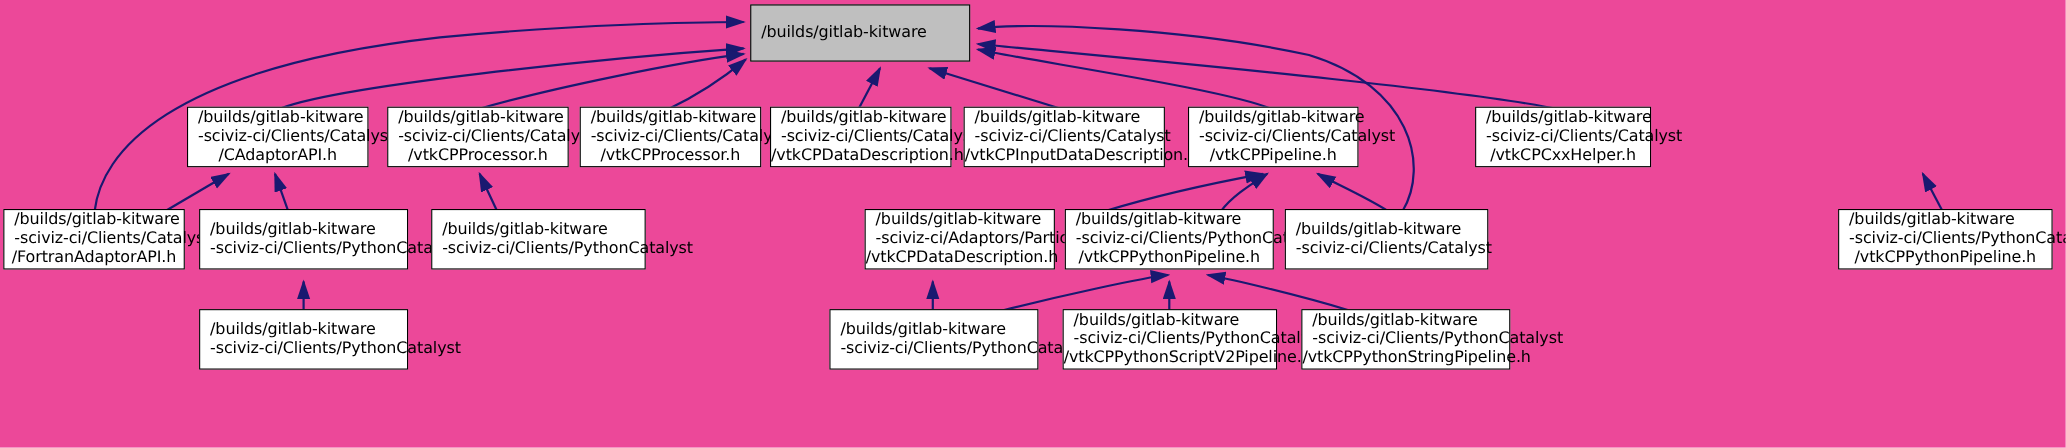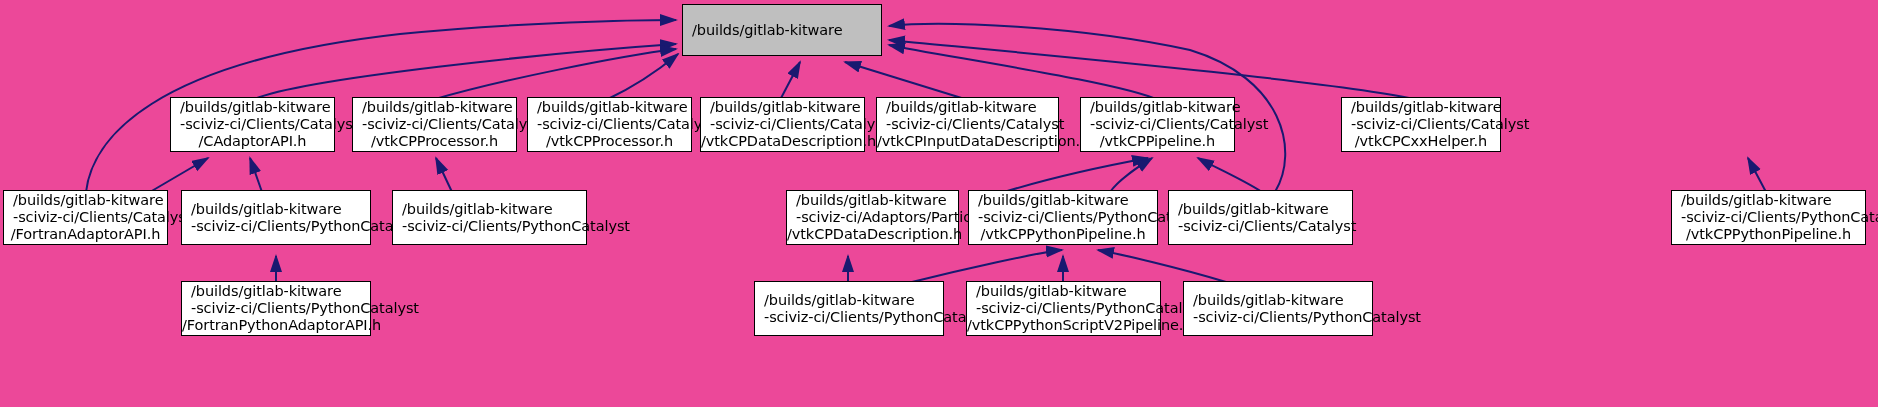--- a/index.html
+++ b/index.html
@@ -182,32 +182,32 @@
 
   <div class="node" style="left:1671px; top:190px; width:195px; height:55px;">
     <span class="line l1">/builds/gitlab-kitware</span>
     <span class="line l2">-sciviz-ci/Clients/PythonCatalyst</span>
     <span class="line l3">/vtkCPPythonPipeline.h</span>
   </div>
 
   <div class="node" style="left:181px; top:281px; width:190px; height:55px;">
     <span class="line l1">/builds/gitlab-kitware</span>
     <span class="line l2">-sciviz-ci/Clients/PythonCatalyst</span>
-    <span class="line l3">/FortranPythonAdaptorAPI.h</span>
   </div>
 
   <div class="node" style="left:754px; top:281px; width:190px; height:55px;">
     <span class="line l1">/builds/gitlab-kitware</span>
     <span class="line l2">-sciviz-ci/Clients/PythonCatalyst</span>
   </div>
 
   <div class="node" style="left:966px; top:281px; width:195px; height:55px;">
     <span class="line l1">/builds/gitlab-kitware</span>
     <span class="line l2">-sciviz-ci/Clients/PythonCatalyst</span>
     <span class="line l3">/vtkCPPythonScriptV2Pipeline.h</span>
   </div>
 
   <div class="node" style="left:1183px; top:281px; width:190px; height:55px;">
     <span class="line l1">/builds/gitlab-kitware</span>
     <span class="line l2">-sciviz-ci/Clients/PythonCatalyst</span>
+    <span class="line l3">/vtkCPPythonStringPipeline.h</span>
   </div>
 
 </div>
 
 </body></html>

